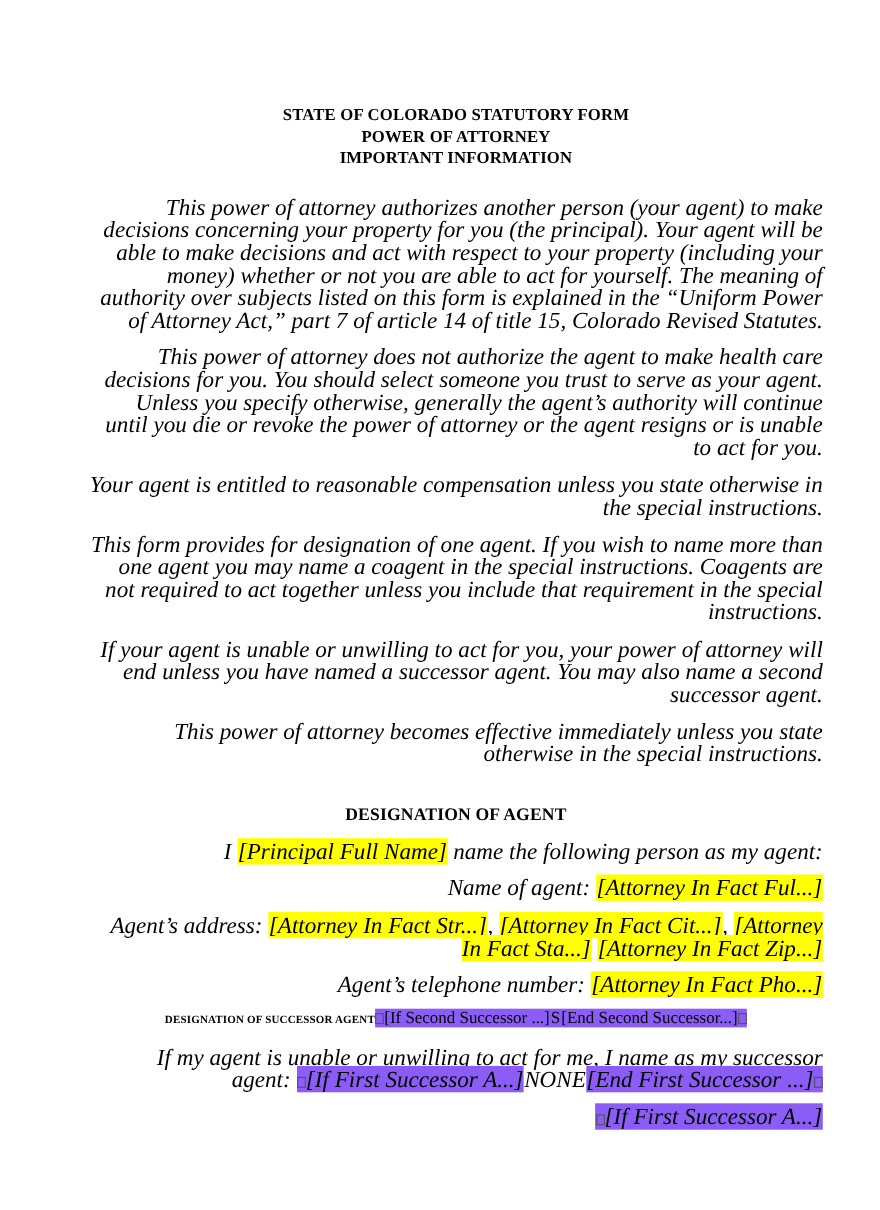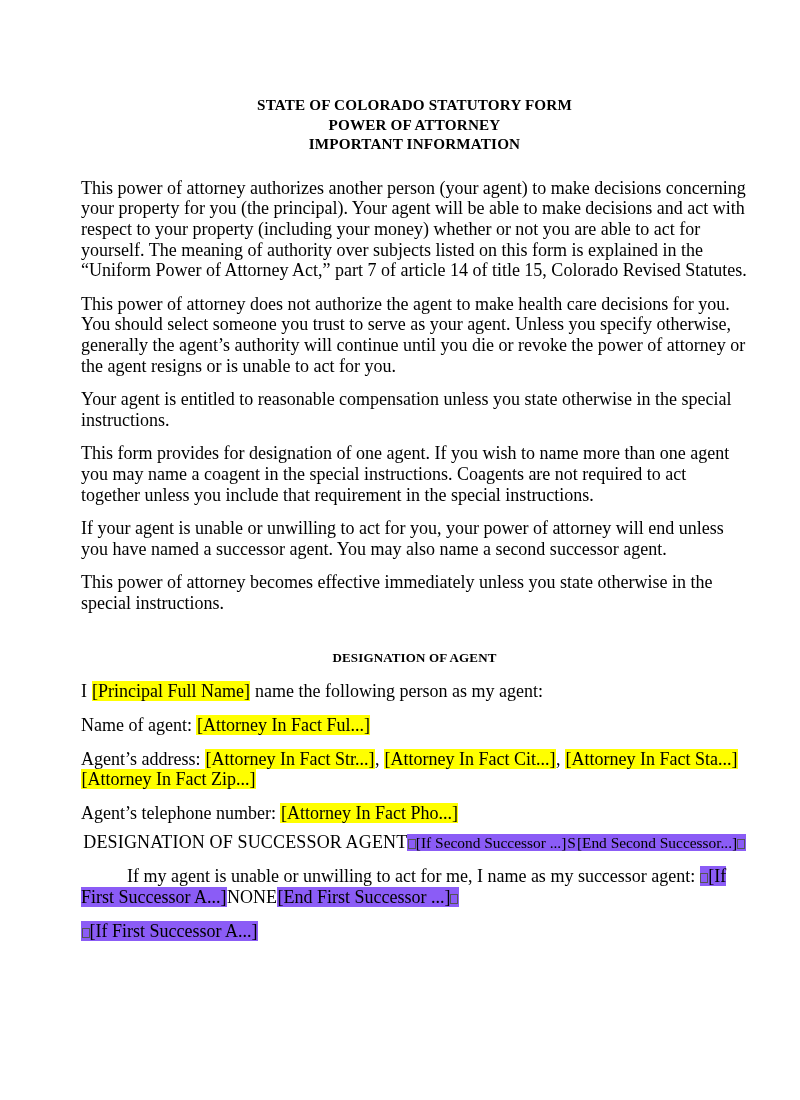--- a/index.html
+++ b/index.html
@@ -27,30 +27,31 @@
     font-weight: bold;
     font-size: 15.2px;
     line-height: 19.6px;
     letter-spacing: 0.15px;
     margin: 0;
   }
   .title-line { display: block; }
   .section-heading {
     text-align: center;
     font-weight: bold;
-    font-size: 13px;
+    font-size: 16px;
     line-height: 20px;
     letter-spacing: 0.15px;
     margin: 0;
   }
   p.body-par {
-    font-size: 18px;
+    font-size: 21px;
     line-height: 20.6px;
     margin: 0;
-    text-align: left;
+    text-align: right;
+    font-style: italic;
   }
   .gap-title { height: 24px; }
   .gap-par { height: 13px; }
   .gap-small { height: 9px; }
   .gap-heading-top { height: 22px; }
   .gap-heading-bot { height: 13px; }
   .bold { font-weight: bold; }
   .hl-yellow {
     background: #ffff00;
     padding: 0 0.5px;
@@ -67,22 +68,22 @@
     vertical-align: -1px;
     box-sizing: border-box;
     background: transparent;
   }
   .succ-head-wrap {
     text-align: center;
     font-size: 15.4px;
     line-height: 21px;
   }
   .succ-head-wrap .head-bold {
-    font-weight: normal;
-    font-size: 18px;
+    font-weight: bold;
+    font-size: 10px;
     letter-spacing: 0.15px;
   }
   .indent-par {
     text-indent: 46px;
   }
   .indent-line {
     padding-left: 26px;
   }
   .nowrap { white-space: nowrap; }
 </style>

